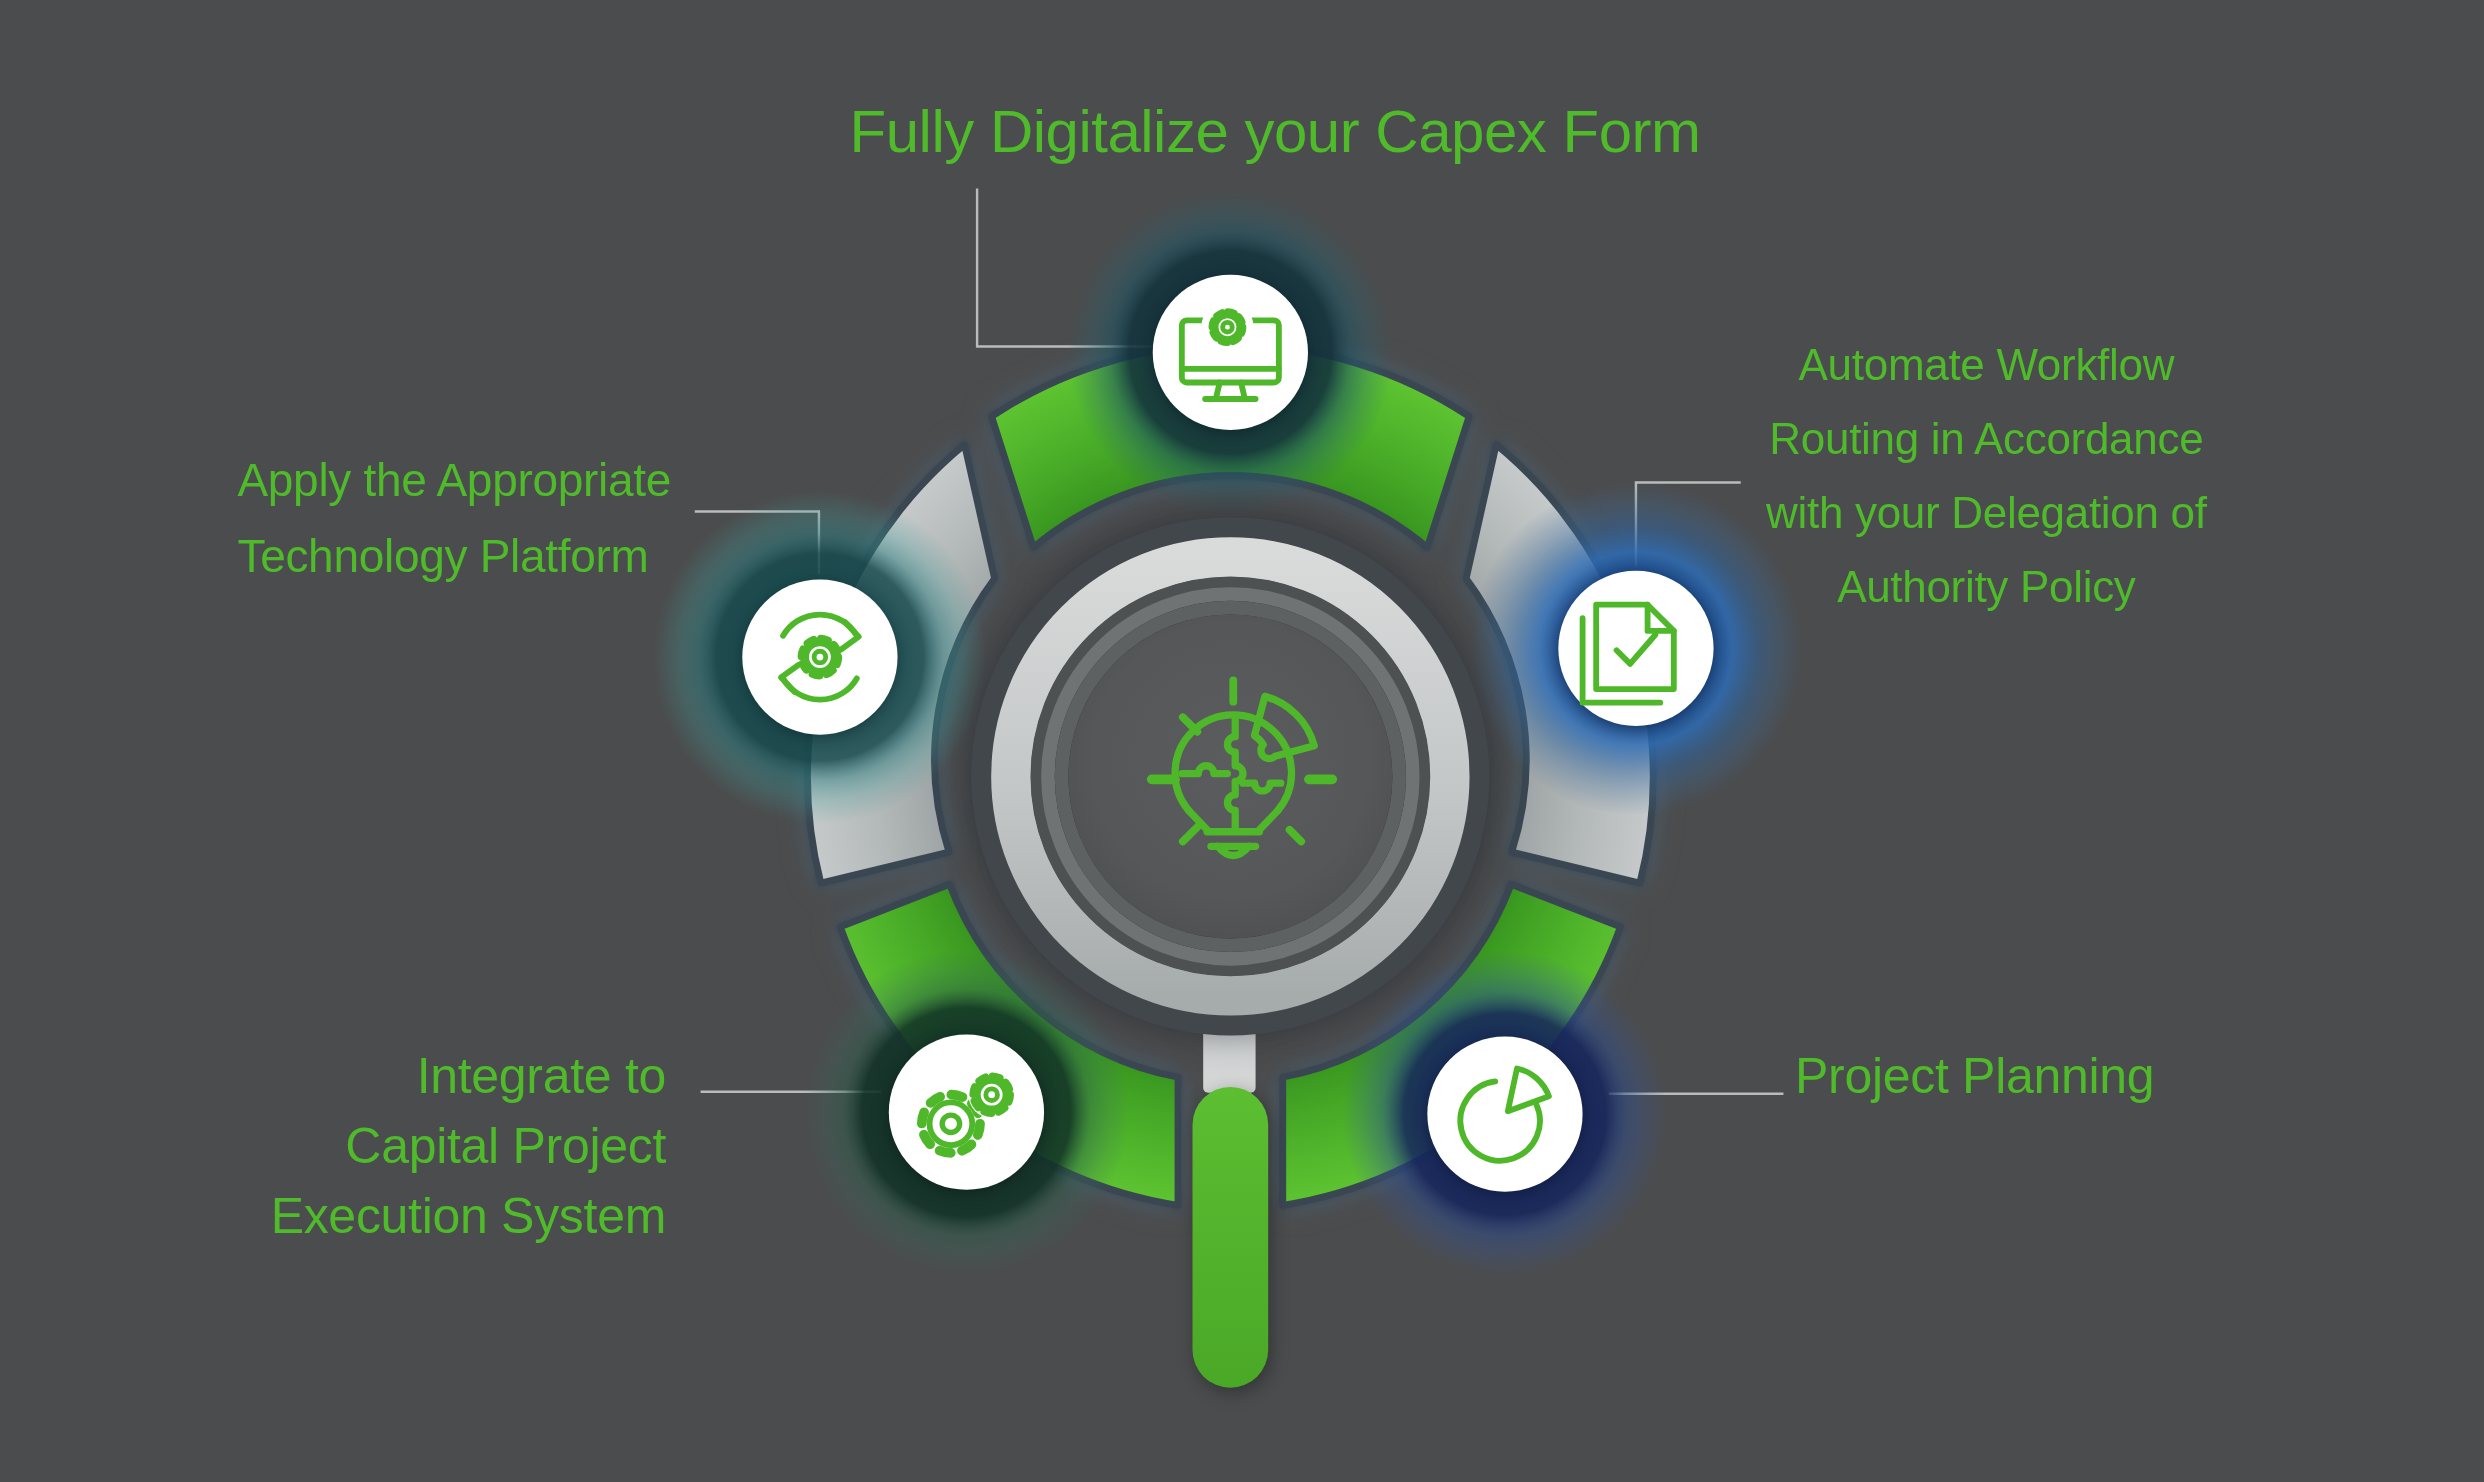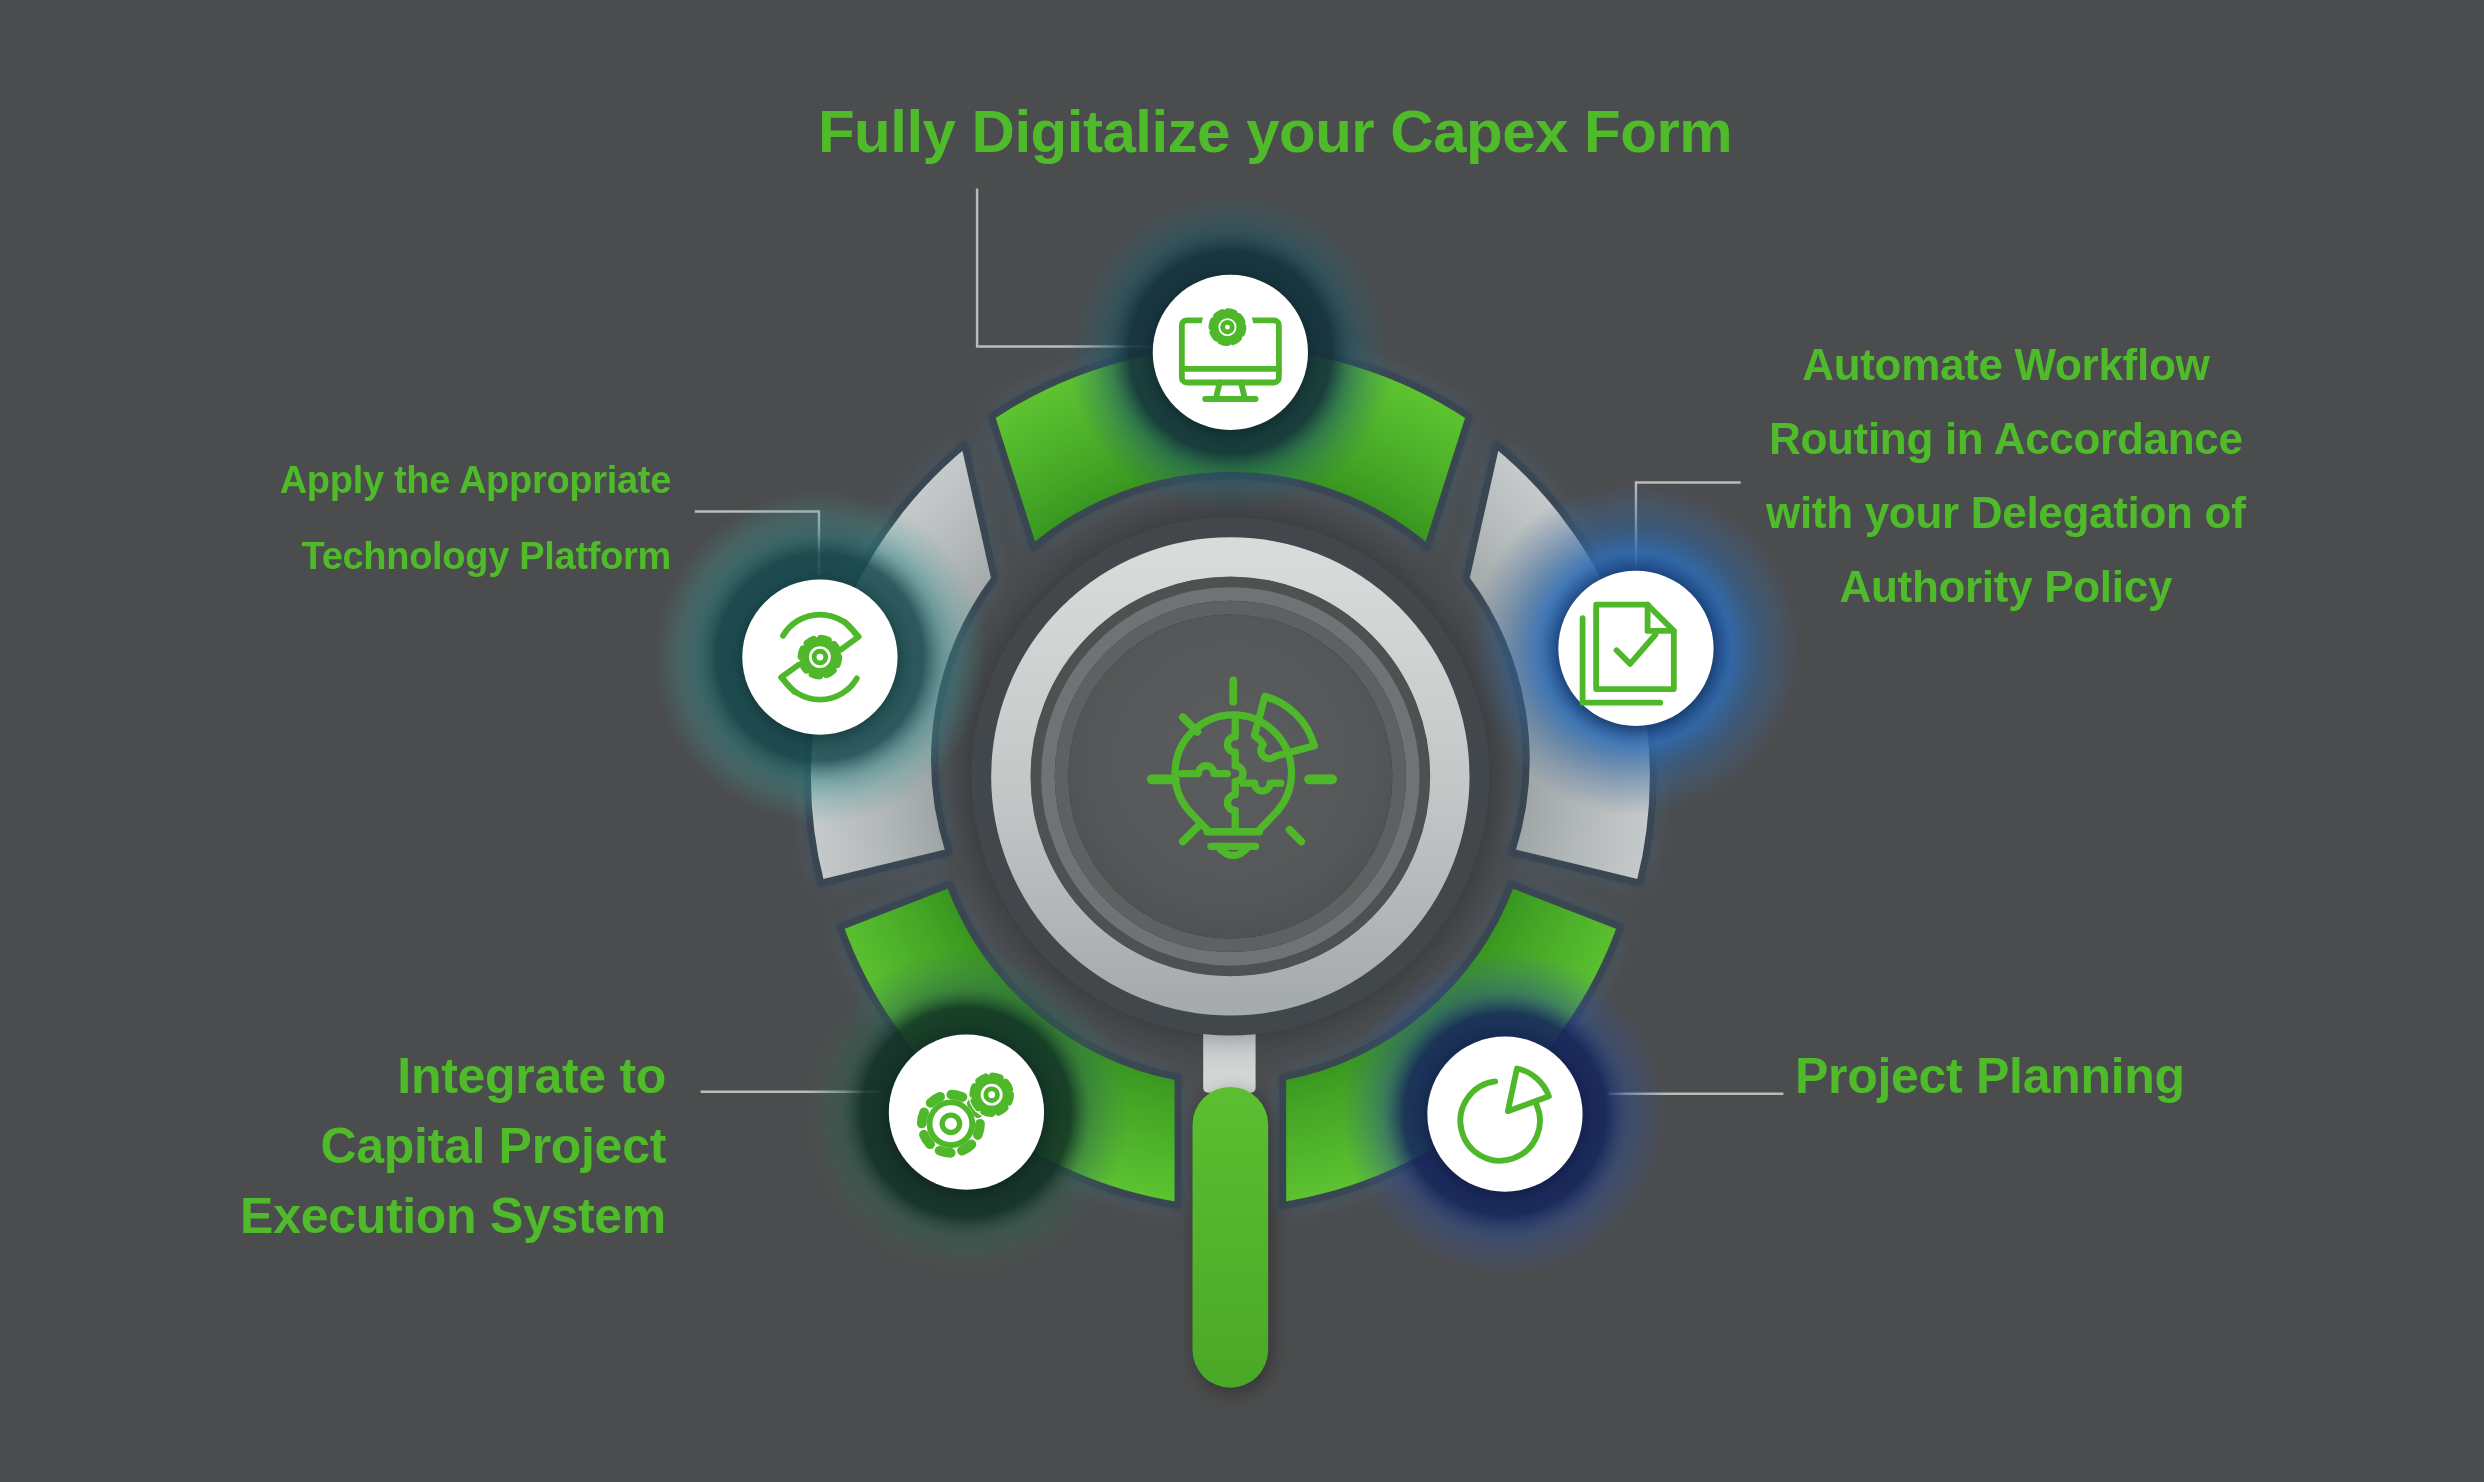--- a/index.html
+++ b/index.html
@@ -2,39 +2,39 @@
 <html style="--background: #4b4c4d; --text-green: #4fba2a; --icon-green: #4fb82a; --segment-green-outer: #5ec431; --segment-green-inner: #37941f; --segment-gray: #cfd3d3; --segment-outline: #3a4752; --connector-gray: #b9bcbc; --lens-silver: #c9cccc; --lens-inner: #565758; --handle-green: #55b42c; --glow-teal-dark: #174a4e; --glow-blue: #2e6cb4; --glow-dark-green: #123227; --glow-navy: #16265c; --glow-slate-teal: #14333d;"><head>
 <meta charset="utf-8">
 <style>
   html,body{margin:0;padding:0;}
   body{
     width:2484px;height:1483px;
     background:var(--background,#4b4c4d);
     font-family:"Liberation Sans", sans-serif;
     overflow:hidden;
   }
-  #stage{position:relative;width:2484px;height:1067px;background:var(--background,#4b4c4d);font-weight:bold;}
+  #stage{position:relative;width:2484px;height:1067px;background:var(--background,#4b4c4d);}
   #wheelsvg{position:absolute;left:0;top:0;}
   .seg{stroke:var(--segment-outline,#3a4752);stroke-width:7;stroke-linejoin:round;}
   .seg-glow{filter:drop-shadow(0 0 14px rgba(110,150,175,.38)) drop-shadow(0 0 4px rgba(25,40,55,.55));}
   .connector{stroke:var(--connector-gray,#b9bcbc);stroke-width:2.5;fill:none;}
   .icon-stroke{stroke:var(--icon-green,#4fb82a);fill:none;stroke-linecap:round;stroke-linejoin:round;}
   .white-circle{fill:#ffffff;}
   .icon-wrap{filter:drop-shadow(0 3px 7px rgba(0,0,0,.28));}
   .lens-wrap{filter:drop-shadow(0 0 18px rgba(15,25,35,.45));}
   .handle-wrap{filter:drop-shadow(3px 5px 9px rgba(0,0,0,.32));}
   .label{
     position:absolute;color:var(--text-green,#4fba2a);
     font-family:"Liberation Sans", sans-serif;
     letter-spacing:-0.3px;white-space:nowrap;
   }
   .label div{white-space:nowrap;}
   #label-top{left:1275px;top:97px;font-size:60px;transform:translateX(-50%);letter-spacing:-0.5px;}
   #label-right{left:1766px;top:328px;font-size:44px;line-height:74px;text-align:center;}
-  #label-left{right:1813px;top:442px;font-size:38px;line-height:76px;text-align:right;}
+  #label-left{right:1813px;top:442px;font-size:46px;line-height:76px;text-align:left;}
   #label-bl{right:1818px;top:1041px;font-size:50px;line-height:70px;text-align:right;margin-left:30px;}
   #label-br{left:1795px;top:1041px;font-size:50px;line-height:70px;text-align:left;}
 </style>
 </head>
 <body>
 
 <div id="stage">
 
 <svg id="wheelsvg" width="2484" height="1483" viewBox="0 0 2560 1528">
   <defs>

